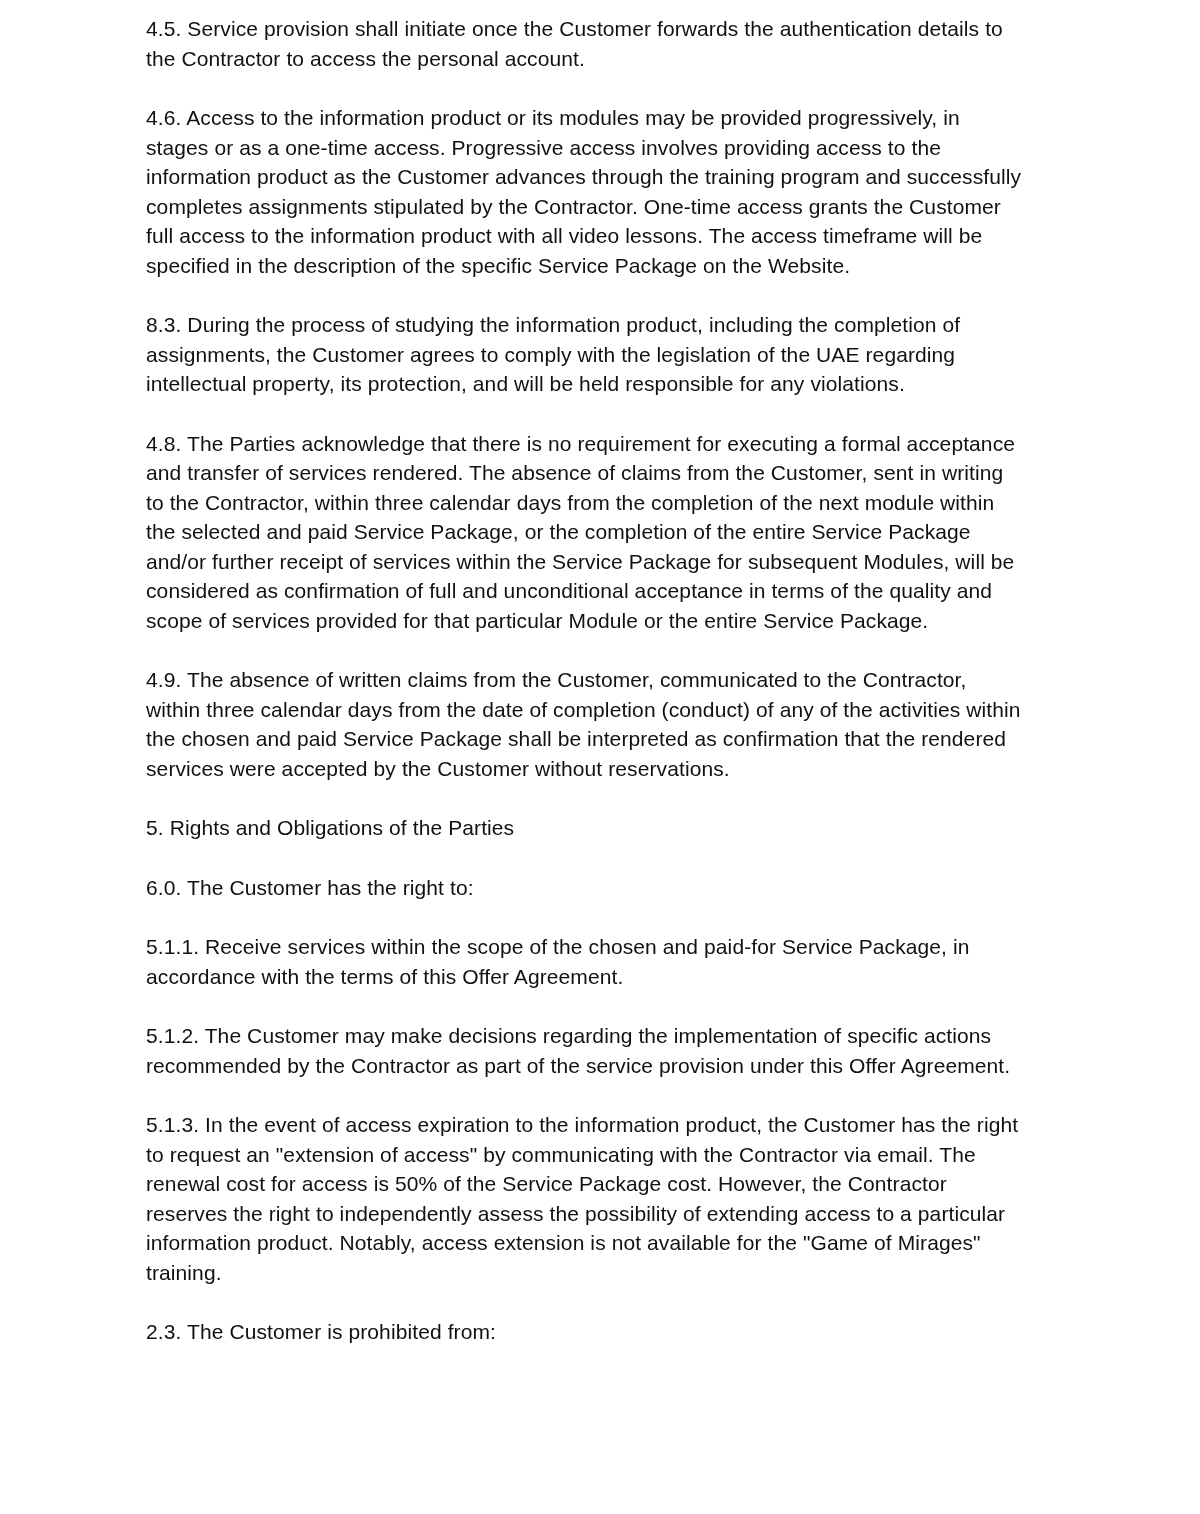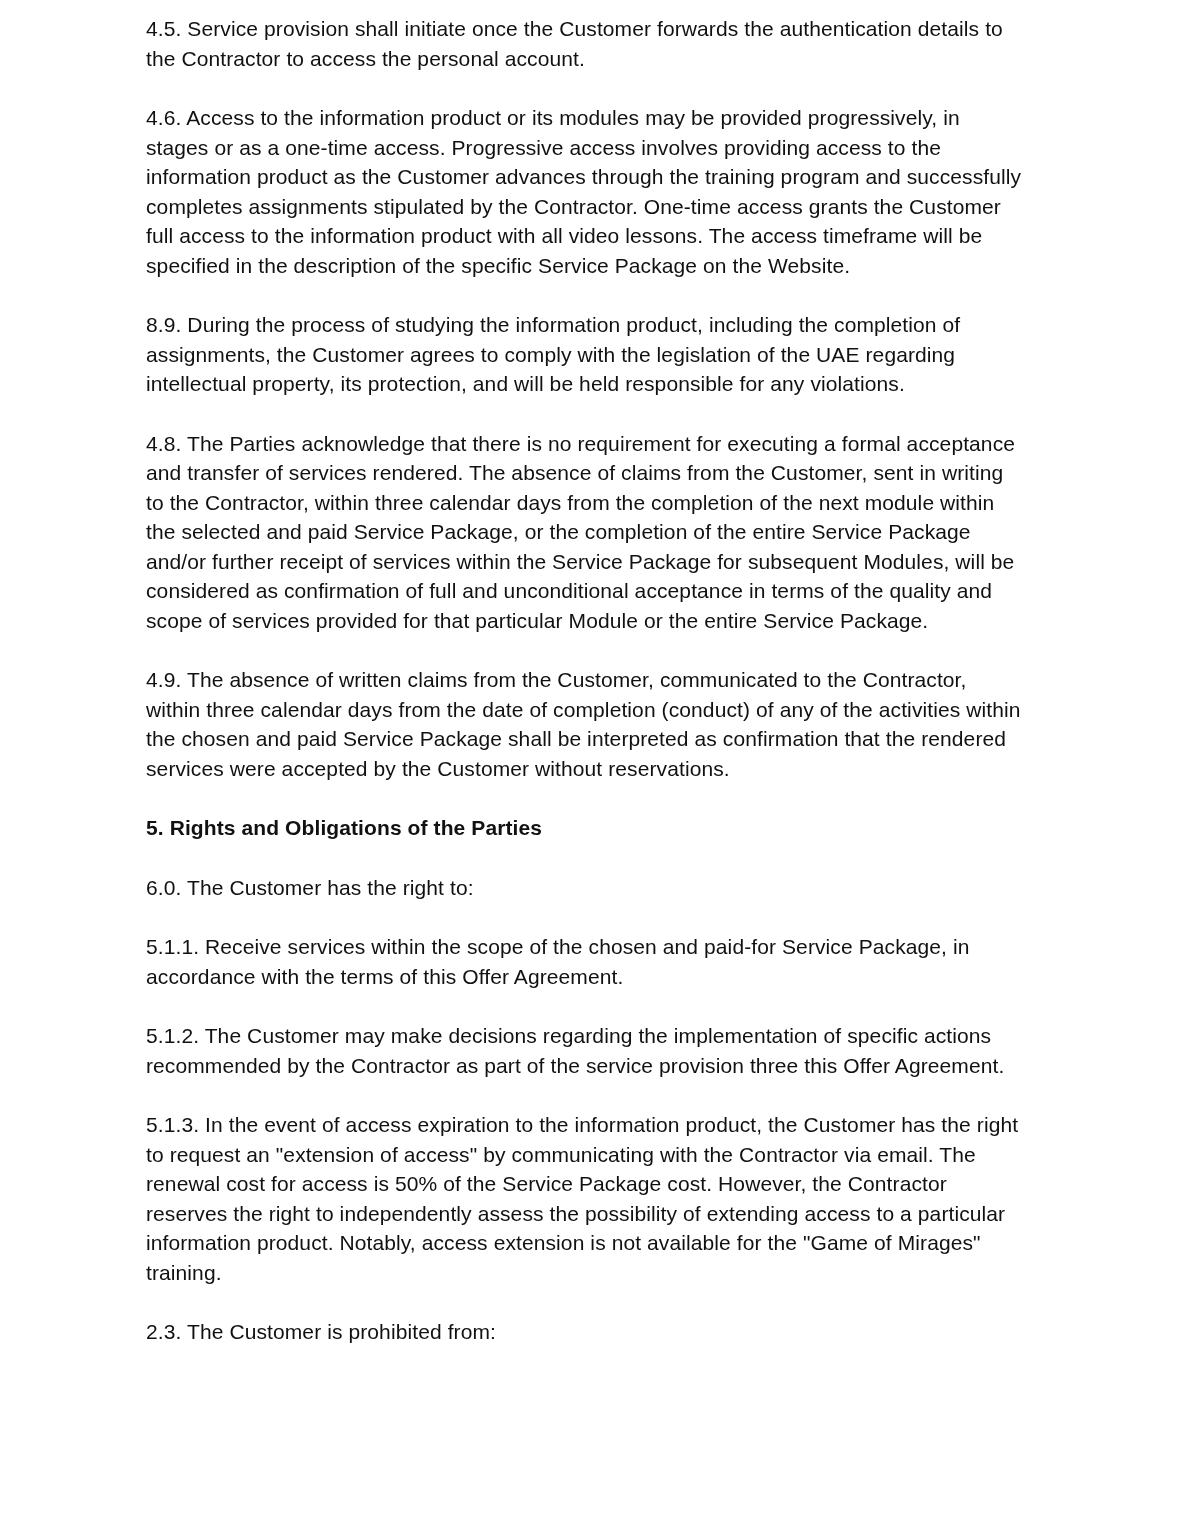--- a/index.html
+++ b/index.html
@@ -19,34 +19,34 @@
     color: #111111;
     overflow: hidden;
   }
   .doc p {
     margin: 0 0 30px 0;
     padding: 0;
     font-weight: 400;
     letter-spacing: 0.1px;
   }
   .doc p.heading {
-    font-weight: 700;
+    font-weight: 400;
     letter-spacing: 0.1px;
   }
 </style>
 </head>
 <body>
 
 <div class="page">
   <div class="doc">
     <p>4.5. Service provision shall initiate once the Customer forwards the authentication details to the Contractor to access the personal account.</p>
     <p>4.6. Access to the information product or its modules may be provided progressively, in stages or as a one-time access. Progressive access involves providing access to the information product as the Customer advances through the training program and successfully completes assignments stipulated by the Contractor. One-time access grants the Customer full access to the information product with all video lessons. The access timeframe will be specified in the description of the specific Service Package on the Website.</p>
-    <p>8.9. During the process of studying the information product, including the completion of assignments, the Customer agrees to comply with the legislation of the UAE regarding intellectual property, its protection, and will be held responsible for any violations.</p>
+    <p>8.3. During the process of studying the information product, including the completion of assignments, the Customer agrees to comply with the legislation of the UAE regarding intellectual property, its protection, and will be held responsible for any violations.</p>
     <p>4.8. The Parties acknowledge that there is no requirement for executing a formal acceptance and transfer of services rendered. The absence of claims from the Customer, sent in writing to the Contractor, within three calendar days from the completion of the next module within the selected and paid Service Package, or the completion of the entire Service Package and/or further receipt of services within the Service Package for subsequent Modules, will be considered as confirmation of full and unconditional acceptance in terms of the quality and scope of services provided for that particular Module or the entire Service Package.</p>
     <p>4.9. The absence of written claims from the Customer, communicated to the Contractor, within three calendar days from the date of completion (conduct) of any of the activities within the chosen and paid Service Package shall be interpreted as confirmation that the rendered services were accepted by the Customer without reservations.</p>
     <p class="heading">5. Rights and Obligations of the Parties</p>
     <p>6.0. The Customer has the right to:</p>
     <p>5.1.1. Receive services within the scope of the chosen and paid-for Service Package, in accordance with the terms of this Offer Agreement.</p>
-    <p>5.1.2. The Customer may make decisions regarding the implementation of specific actions recommended by the Contractor as part of the service provision three this Offer Agreement.</p>
+    <p>5.1.2. The Customer may make decisions regarding the implementation of specific actions recommended by the Contractor as part of the service provision under this Offer Agreement.</p>
     <p>5.1.3. In the event of access expiration to the information product, the Customer has the right to request an "extension of access" by communicating with the Contractor via email. The renewal cost for access is 50% of the Service Package cost. However, the Contractor reserves the right to independently assess the possibility of extending access to a particular information product. Notably, access extension is not available for the "Game of Mirages" training.</p>
     <p>2.3. The Customer is prohibited from:</p>
   </div>
 </div>
 
 </body></html>

